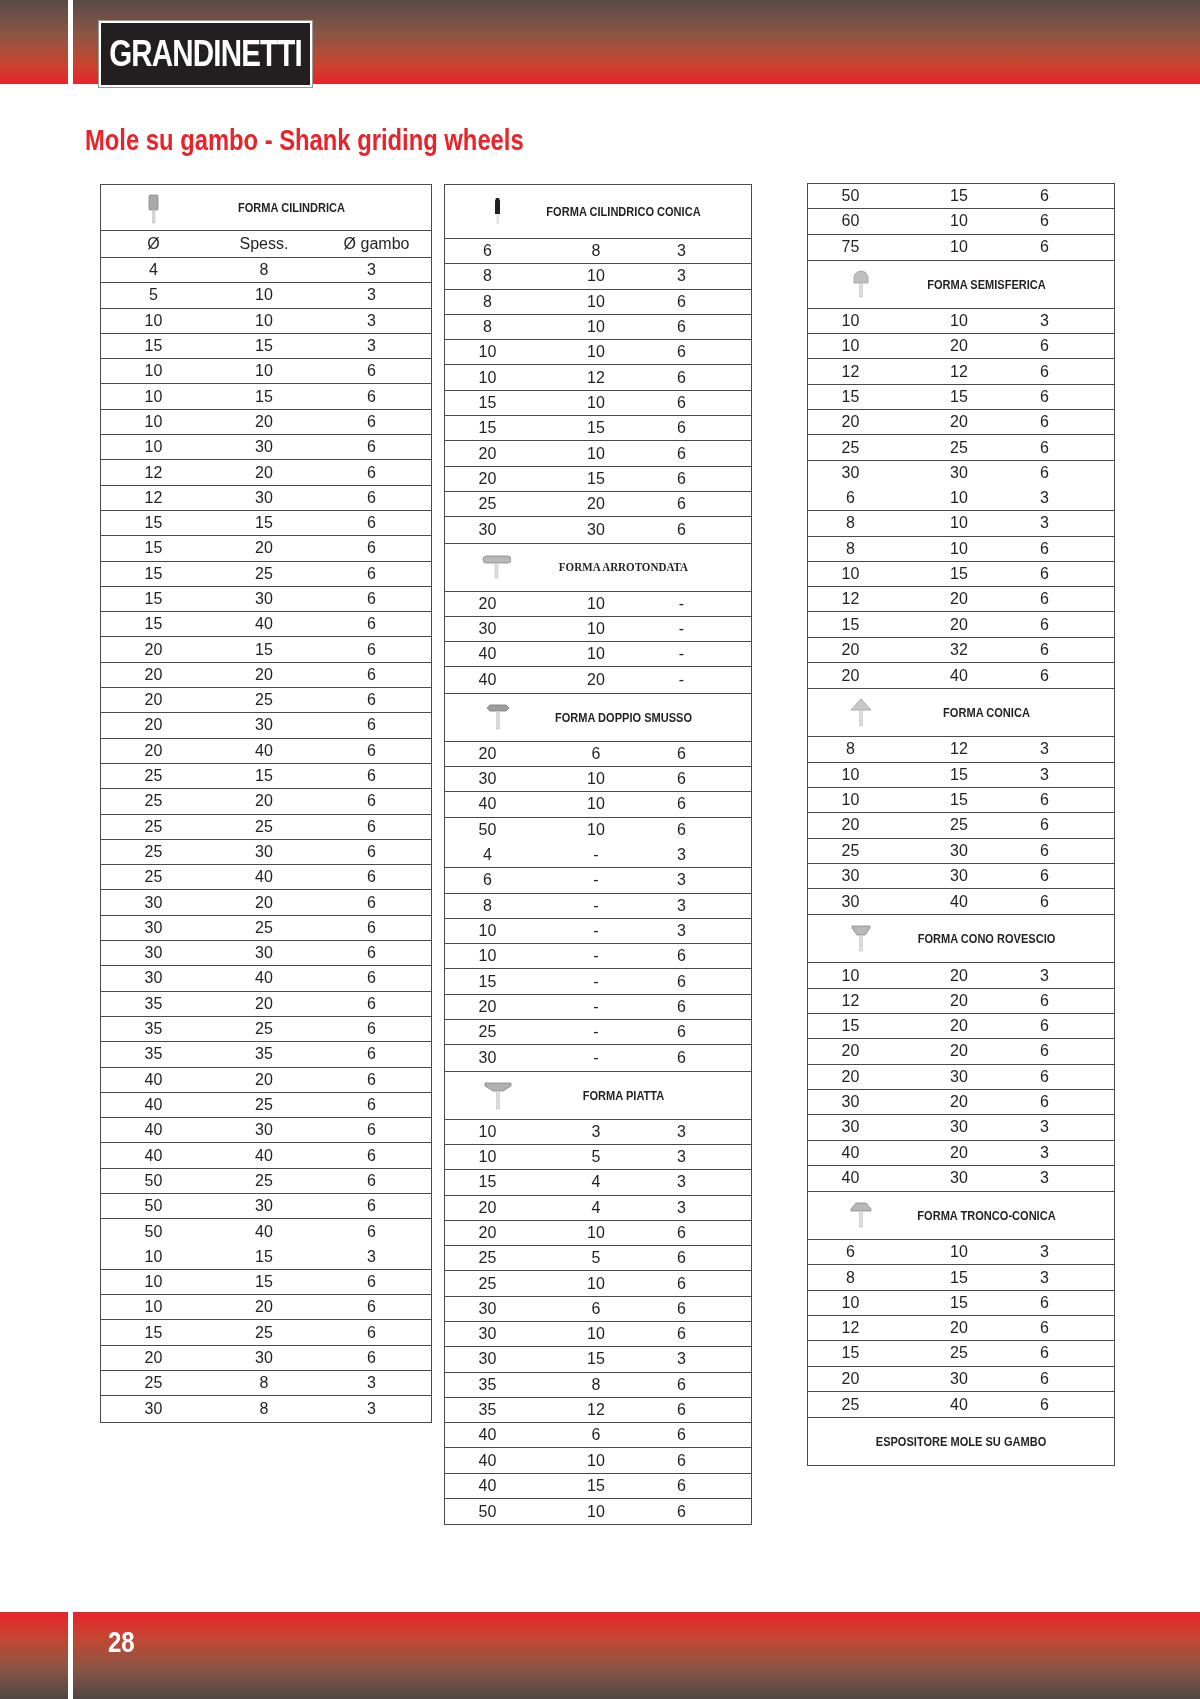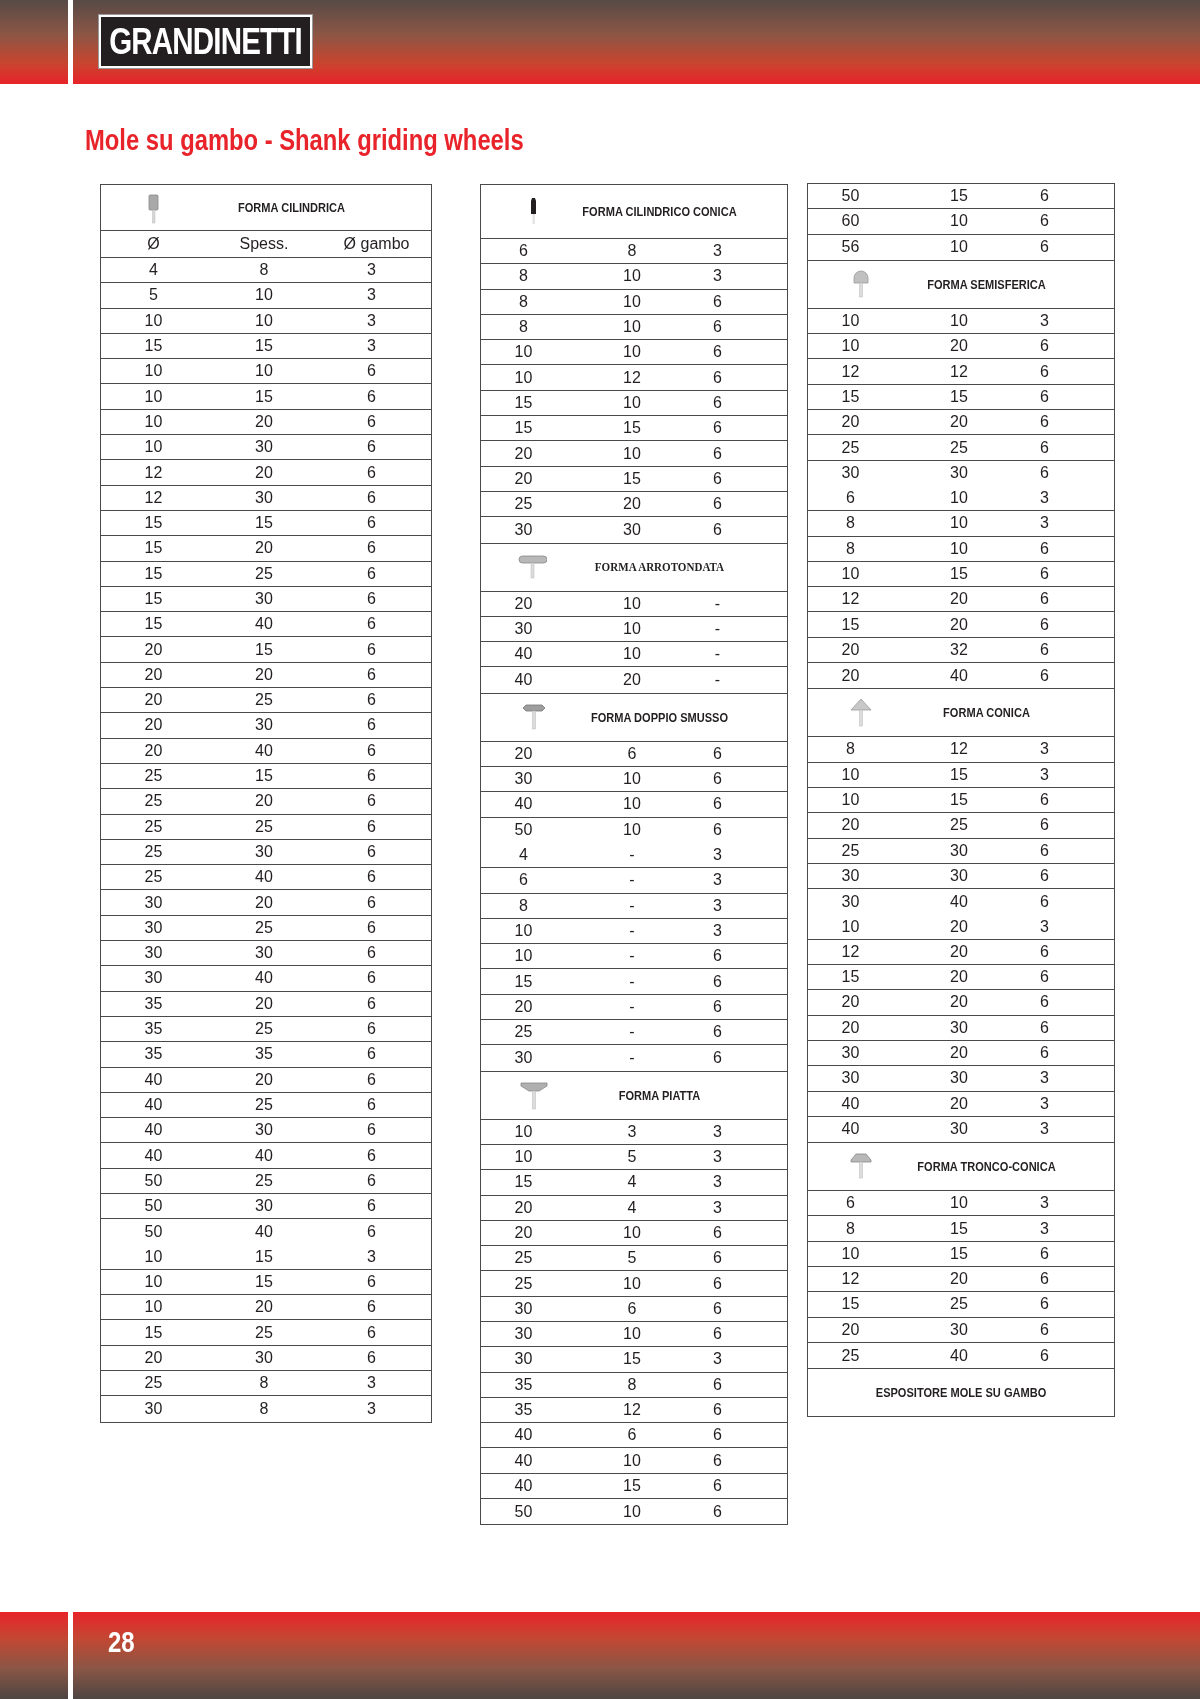--- a/index.html
+++ b/index.html
@@ -4,30 +4,30 @@
 <style>
   * { box-sizing: border-box; margin: 0; padding: 0; }
   html, body { width: 1200px; height: 1699px; background: #ffffff; overflow: hidden; }
   body { position: relative; font-family: "Liberation Sans", sans-serif; color: #231f20; }
 
   .band { position: absolute; left: 0; width: 1200px; height: 84px; }
   .band-top { top: 0; background: linear-gradient(to bottom, #574a46 0%, #8a5645 40%, #c8452f 75%, #e8232a 100%); }
   .band-bottom { top: 1612px; height: 87px; background: linear-gradient(to bottom, #e8232a 0%, #c34732 30%, #8a5645 65%, #4e4542 100%); }
   .band-divider { position: absolute; top: 0; bottom: 0; left: 68px; width: 5px; background: #ffffff; }
 
-  .logo { position: absolute; left: 99px; top: 15px; width: 213px; height: 53px; background: #231f20; border: 2px solid #ffffff; outline: 1px solid #9a9a9a; display: flex; align-items: center; justify-content: center; }
+  .logo { position: absolute; left: 99px; top: 21px; width: 213px; height: 66px; background: #231f20; border: 2px solid #ffffff; outline: 1px solid #9a9a9a; display: flex; align-items: center; justify-content: center; }
   .logo span { color: #ffffff; font-family: "Liberation Sans", sans-serif; font-weight: bold; font-size: 36px; letter-spacing: -1px; transform: scaleX(0.82); display: inline-block; }
 
   .page-number { position: absolute; left: 108px; top: 1625px; color: #ffffff; font-weight: bold; font-size: 30px; transform: scaleX(0.8); transform-origin: left center; }
 
   .title { position: absolute; left: 85px; top: 124px; color: #e8232a; font-weight: bold; font-size: 29px; transform: scaleX(0.82); transform-origin: left center; white-space: nowrap; }
 
   .col { position: absolute; border: 1.5px solid #4a4a4a; background: #fff; }
   .col-1 { left: 100px; top: 184px; width: 332px; }
-  .col-2 { left: 444px; top: 184px; width: 308px; margin-left: 36px; }
+  .col-2 { left: 444px; top: 184px; width: 308px; }
   .col-3 { left: 807px; top: 183px; width: 308px; }
 
   .row { display: flex; height: 25.3px; border-bottom: 1.5px solid #4a4a4a; align-items: center; font-size: 16px; }
   .row:last-child { border-bottom: none; }
   .row span { display: block; text-align: center; }
   .row .c1 { width: 33%; padding-right: 4px; }
   .row .c2 { width: 34%; padding-right: 4px; }
   .row .c3 { width: 33%; padding-right: 10px; }
 
   .col-2 .row .c1, .col-3 .row .c1 { padding-right: 16px; }
@@ -584,21 +584,21 @@
         <span class="c1">50</span>
         <span class="c2">15</span>
         <span class="c3">6</span>
       </div>
       <div class="row">
         <span class="c1">60</span>
         <span class="c2">10</span>
         <span class="c3">6</span>
       </div>
       <div class="row" style="border-bottom: none;">
-        <span class="c1">56</span>
+        <span class="c1">75</span>
         <span class="c2">10</span>
         <span class="c3">6</span>
       </div>
     </div>
 
   <div class="shape-head" style="border-top:1.5px solid #4a4a4a;">
     <svg class="icon" viewBox="0 0 30 32">
       <path d="M8 14 L8 9 A7 7 0 0 1 22 9 L22 14 Z" fill="#c0c0c0" stroke="#999" stroke-width="0.8"></path>
       <rect x="13.5" y="14" width="3" height="14" fill="#dcdcdc" stroke="#bbb" stroke-width="0.5"></rect>
     </svg>
@@ -723,20 +723,27 @@
         <span class="c2">30</span>
         <span class="c3">6</span>
       </div>
       <div class="row" style="border-bottom: none;">
         <span class="c1">30</span>
         <span class="c2">40</span>
         <span class="c3">6</span>
       </div>
     </div>
 
+  <div class="shape-head" style="border-top:1.5px solid #4a4a4a;">
+    <svg class="icon" viewBox="0 0 30 32">
+      <path d="M6 3 L24 3 L24 5 L19 12 L11 12 L6 5 Z" fill="#b8b8b8" stroke="#888" stroke-width="0.8"></path>
+      <rect x="13.5" y="12" width="3" height="16" fill="#dcdcdc" stroke="#bbb" stroke-width="0.5"></rect>
+    </svg>
+    <span class="label">FORMA CONO ROVESCIO</span>
+  </div>
   <div>
       <div class="row">
         <span class="c1">10</span>
         <span class="c2">20</span>
         <span class="c3">3</span>
       </div>
       <div class="row">
         <span class="c1">12</span>
         <span class="c2">20</span>
         <span class="c3">6</span>

